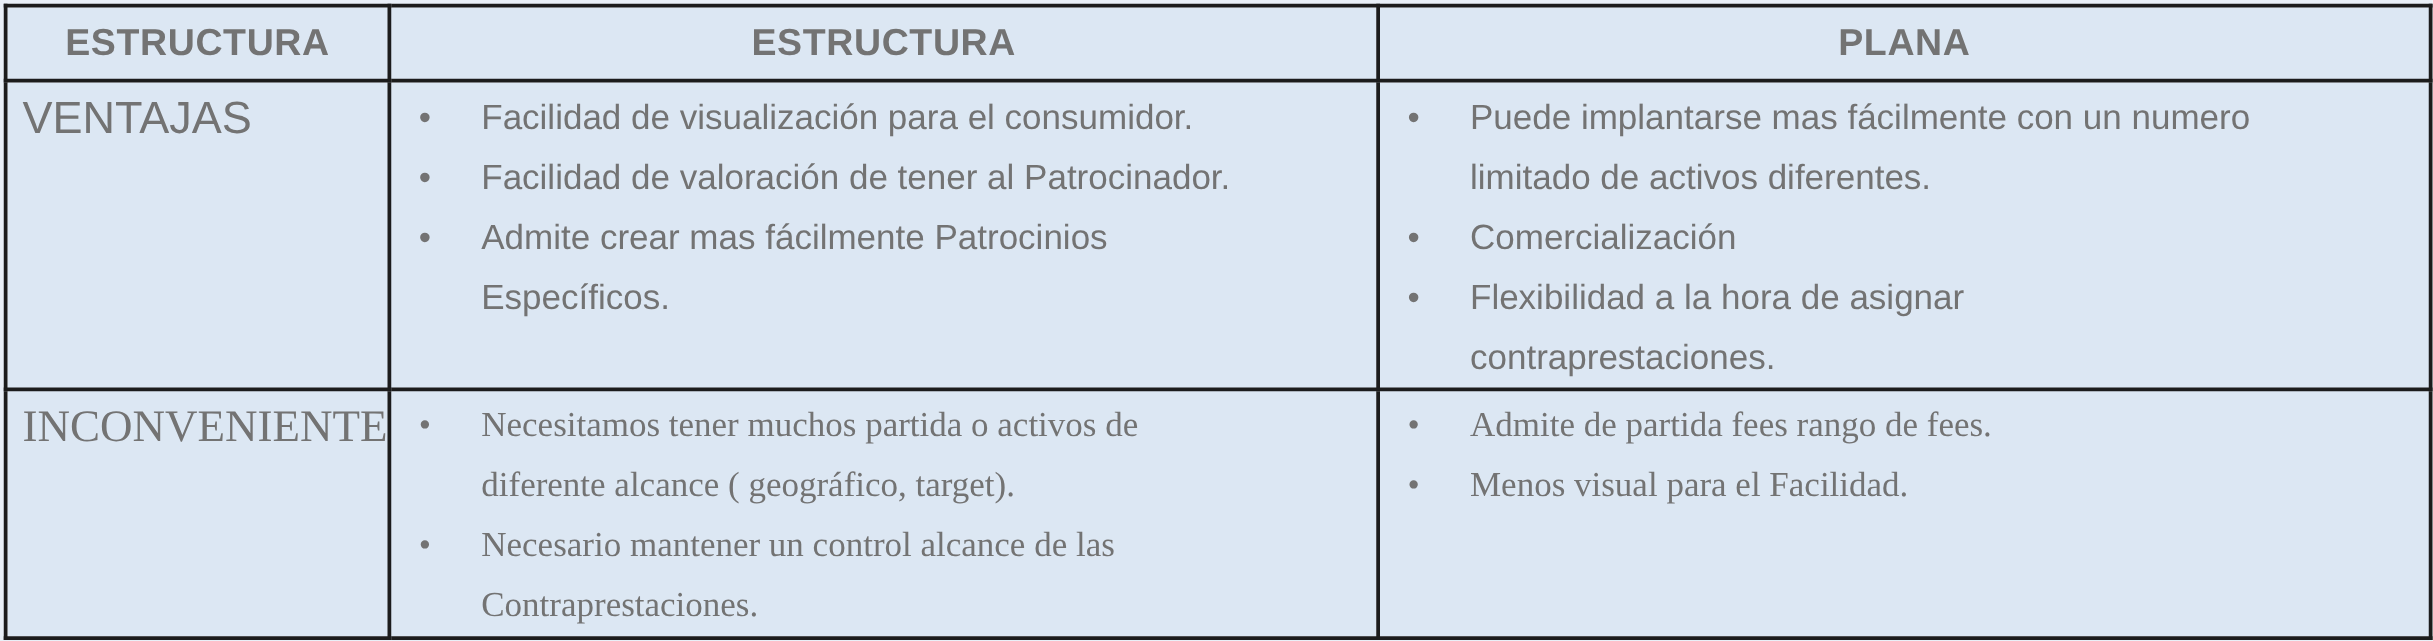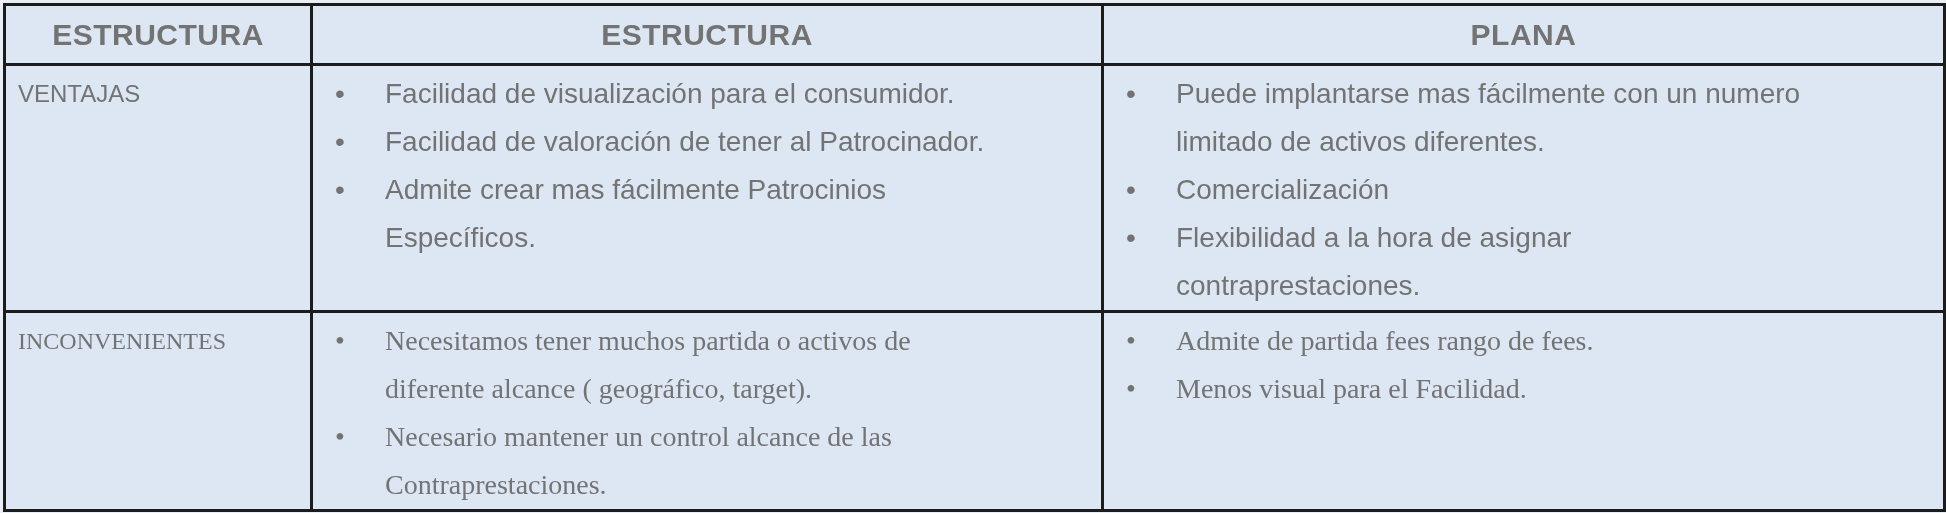--- a/index.html
+++ b/index.html
@@ -29,21 +29,21 @@
     height: 57px;
     font-size: 30px;
     font-weight: bold;
     text-align: center;
     vertical-align: middle;
     letter-spacing: 0.5px;
   }
   tr.row-ventajas td { height: 237px; }
   tr.row-inconvenientes td { height: 188px; font-family: Liberation Serif, serif; }
   .label-cell {
-    font-size: 24px;
+    font-size: 36px;
     line-height: 48px;
     padding: 4px 4px 0 12px !important;
     white-space: nowrap;
   }
   .list-cell {
     font-size: 28px;
     padding: 4px 8px 0 16px !important;
   }
   .bullet { display: flex; align-items: flex-start; }
   .dot {

